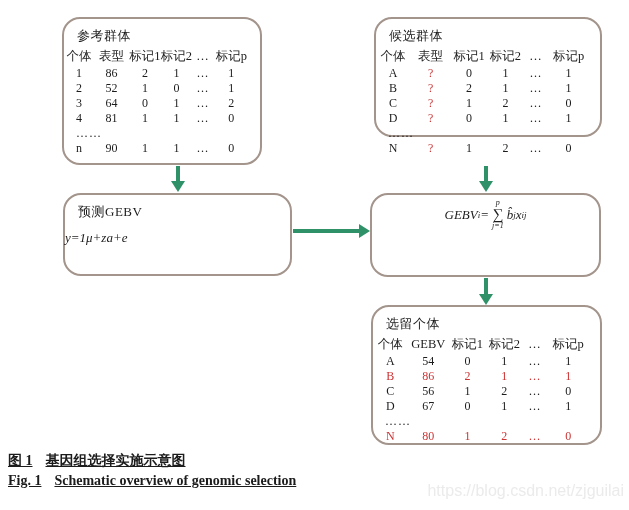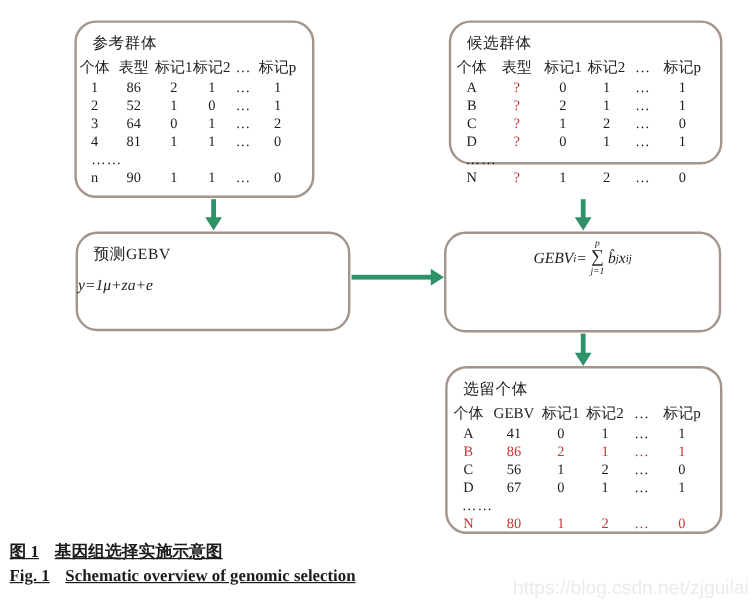--- a/index.html
+++ b/index.html
@@ -190,21 +190,21 @@
         <div class="trow thead">
           <div class="tcell c0">个体</div>
           <div class="tcell c1">GEBV</div>
           <div class="tcell c2">标记1</div>
           <div class="tcell c3">标记2</div>
           <div class="tcell c4">…</div>
           <div class="tcell c5">标记p</div>
         </div>
         <div class="trow">
           <div class="tcell c0">A</div>
-          <div class="tcell c1">41</div>
+          <div class="tcell c1">54</div>
           <div class="tcell c2">0</div>
           <div class="tcell c3">1</div>
           <div class="tcell c4">…</div>
           <div class="tcell c5">1</div>
         </div>
         <div class="trow red">
           <div class="tcell c0">B</div>
           <div class="tcell c1">86</div>
           <div class="tcell c2">2</div>
           <div class="tcell c3">1</div>

